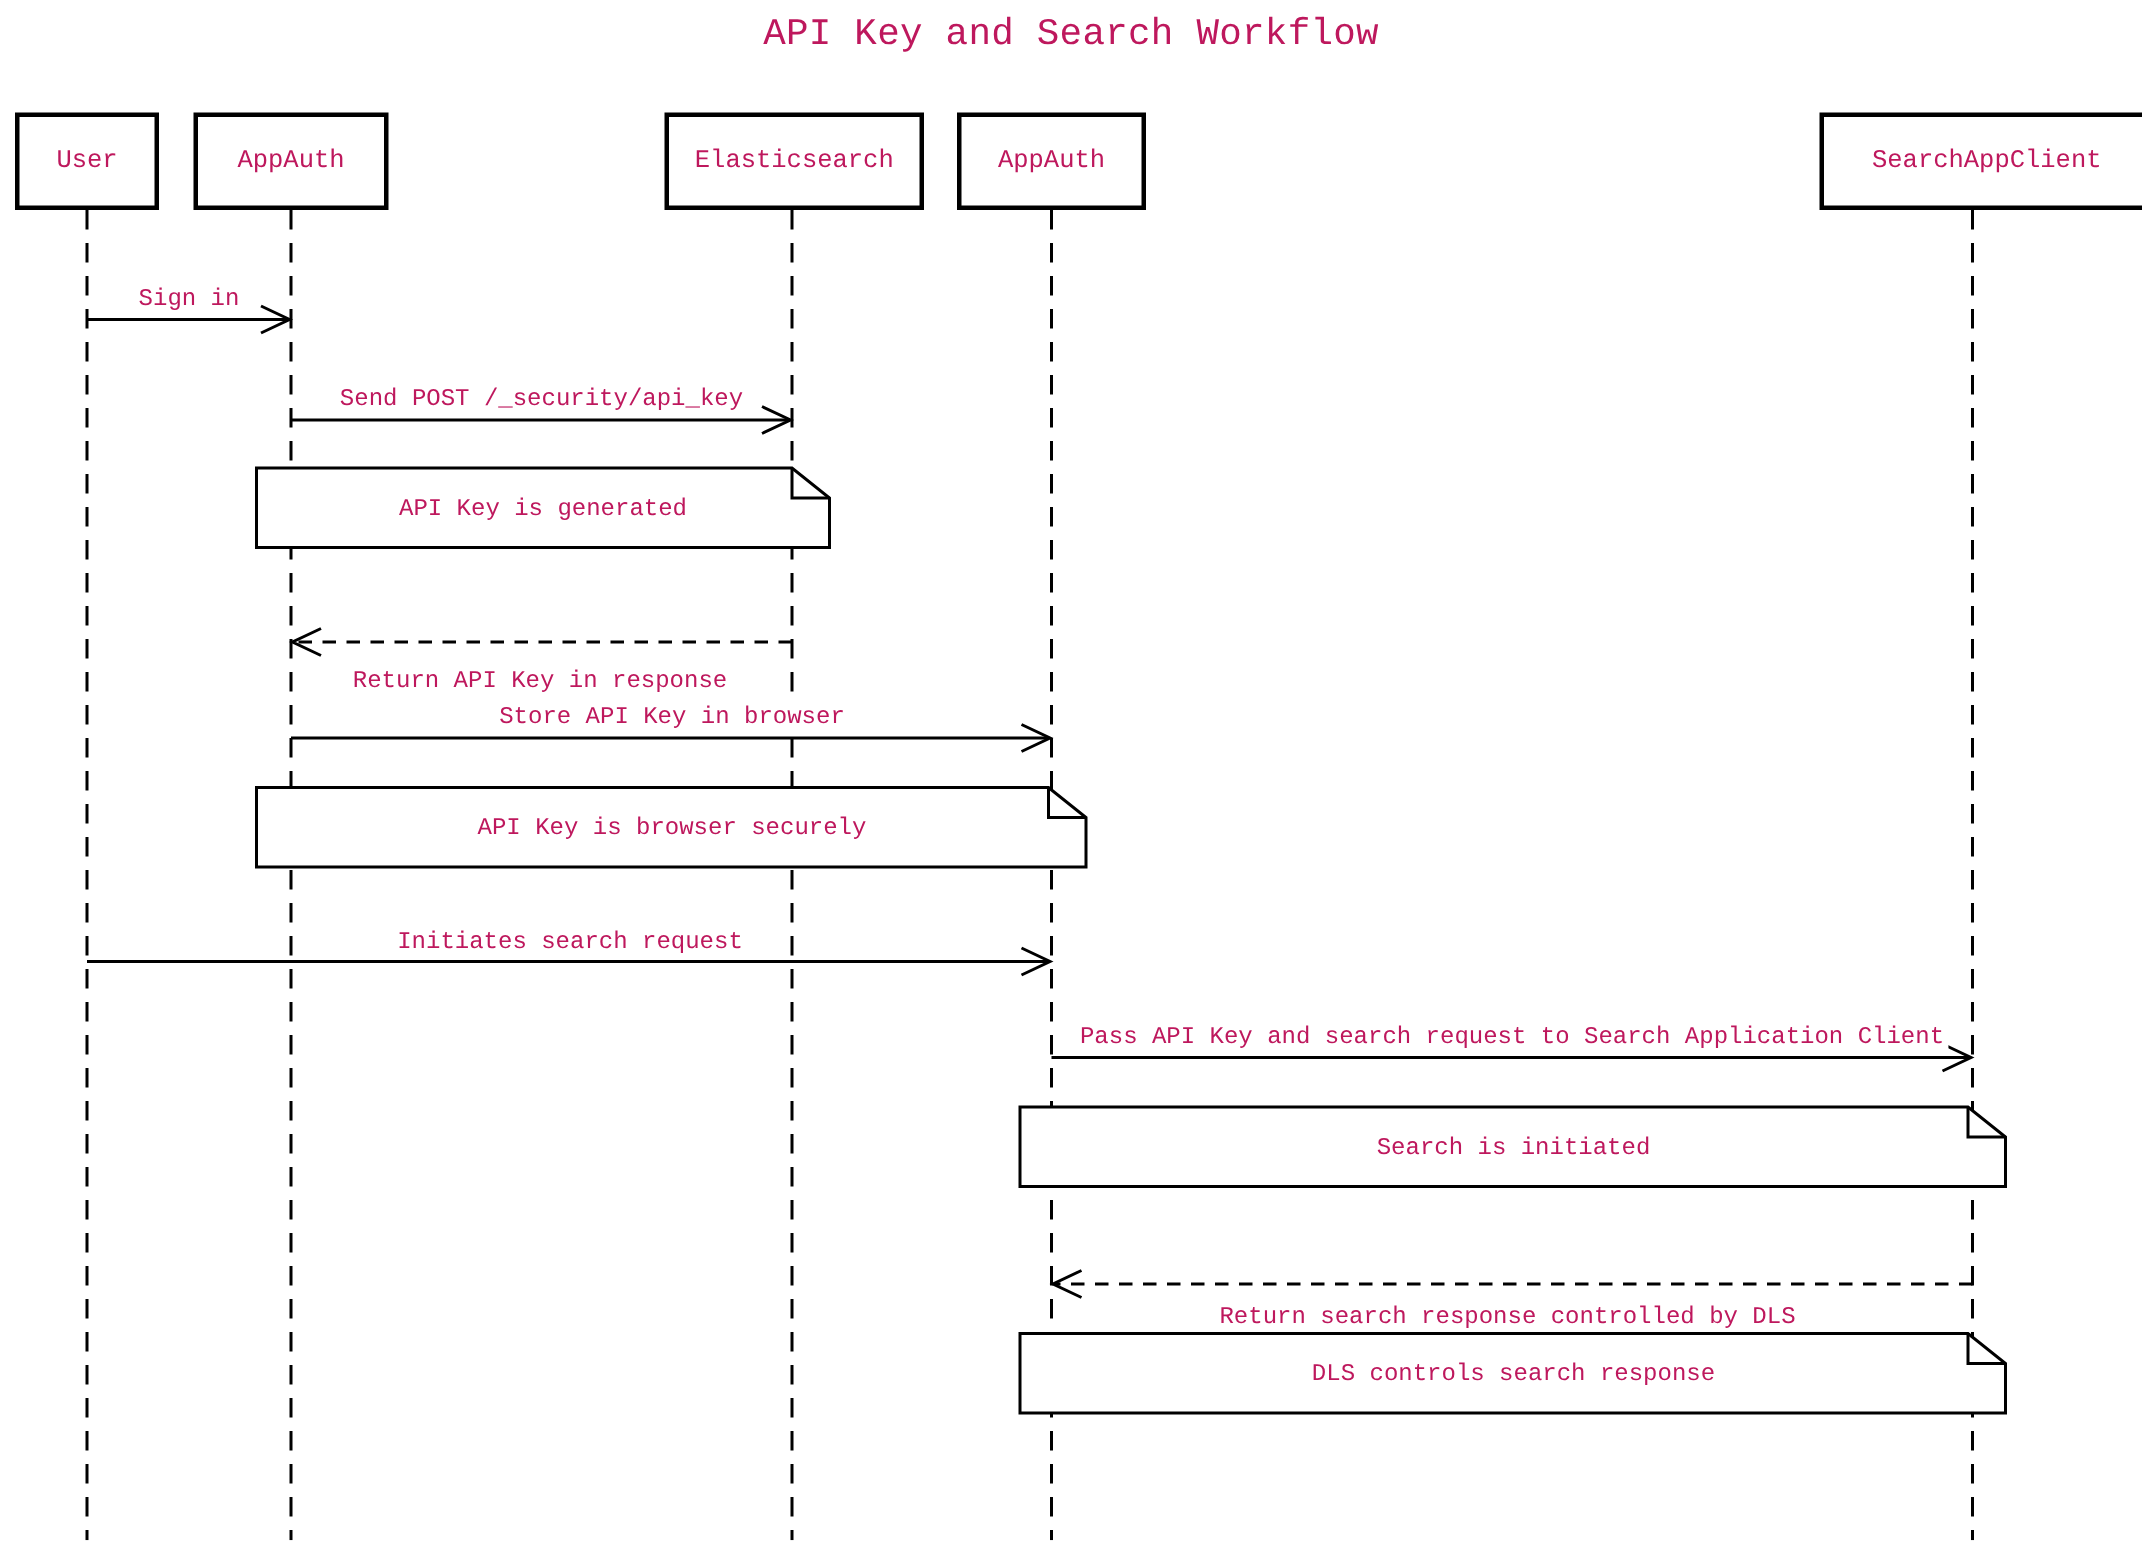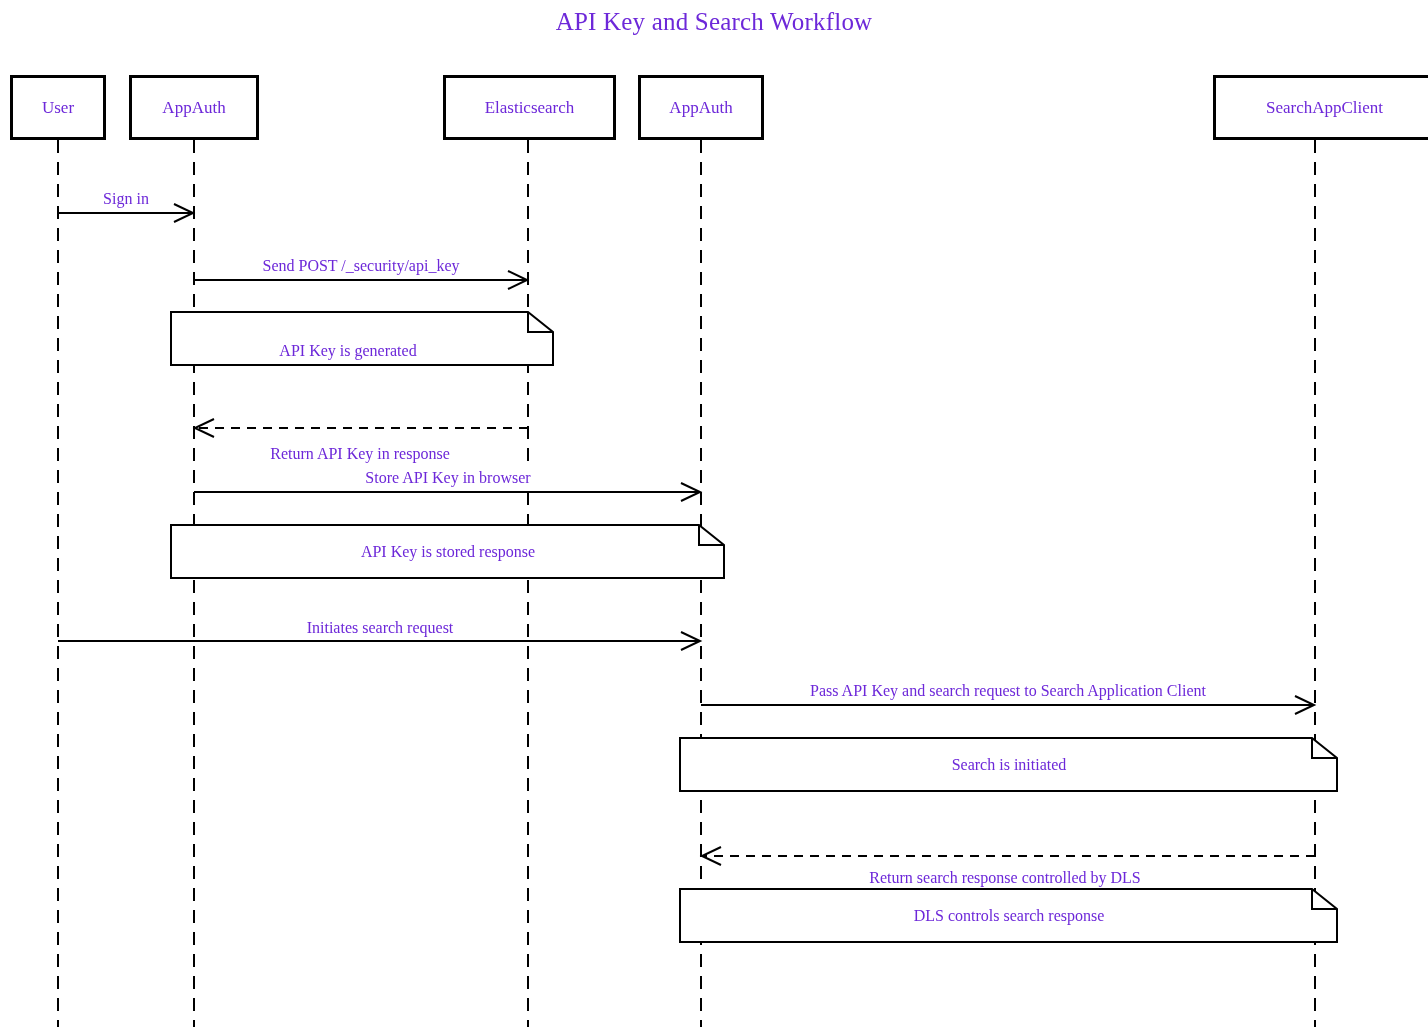--- a/index.html
+++ b/index.html
@@ -1,22 +1,22 @@
 <!DOCTYPE html>
 <html><head>
 <meta charset="utf-8">
 <style>
   html, body { margin: 0; padding: 0; background: #ffffff; }
   .diagram {
     position: relative;
     width: 1428px;
     height: 1027px;
     background: #ffffff;
-    font-family: Liberation Serif, serif;
-    color: #6d28d9;
+    font-family: Liberation Mono, monospace;
+    color: #be185d;
     overflow: hidden;
   }
   .title {
     position: absolute;
     left: 0; right: 0;
     top: 8px;
     text-align: center;
     font-size: 25px;
     font-weight: 500;
     letter-spacing: 0.2px;
@@ -144,18 +144,18 @@
   </svg>
 
   <div class="msg-label" style="left:126px;  top:189px;">Sign in</div>
   <div class="msg-label" style="left:361px;  top:256px;">Send POST /_security/api_key</div>
   <div class="msg-label" style="left:360px;  top:404px;margin-top:40px;">Return API Key in response</div>
   <div class="msg-label" style="left:448px;  top:468px;">Store API Key in browser</div>
   <div class="msg-label" style="left:380px;  top:618px;">Initiates search request</div>
   <div class="msg-label" style="left:1008px; top:681px;">Pass API Key and search request to Search Application Client</div>
   <div class="msg-label" style="left:1005px; top:832px;margin-top:36px;">Return search response controlled by DLS</div>
 
-  <div class="note-label" style="left:348px;  top:339px;margin-top:12px;">API Key is generated</div>
-  <div class="note-label" style="left:448px;  top:552px;">API Key is stored response</div>
+  <div class="note-label" style="left:362px;  top:339px;">API Key is generated</div>
+  <div class="note-label" style="left:448px;  top:552px;">API Key is browser securely</div>
   <div class="note-label" style="left:1009px; top:765px;">Search is initiated</div>
   <div class="note-label" style="left:1009px; top:916px;">DLS controls search response</div>
 
 </div>
 
 </body></html>

